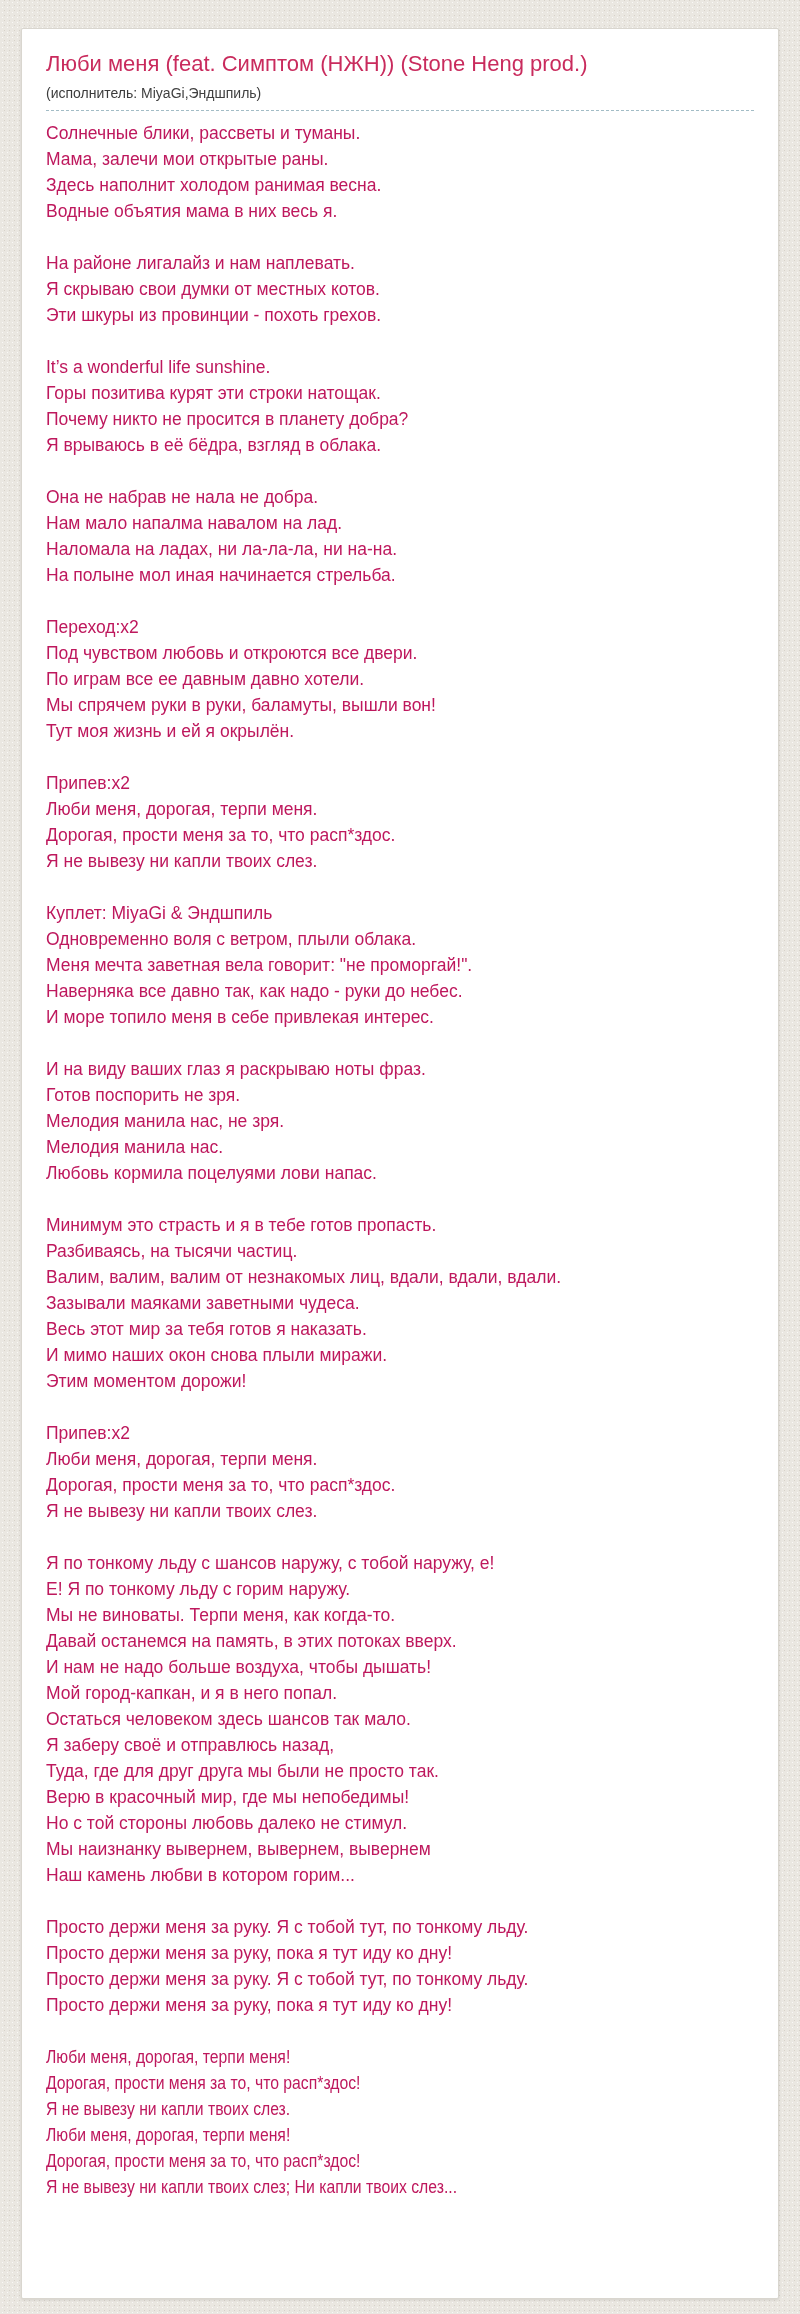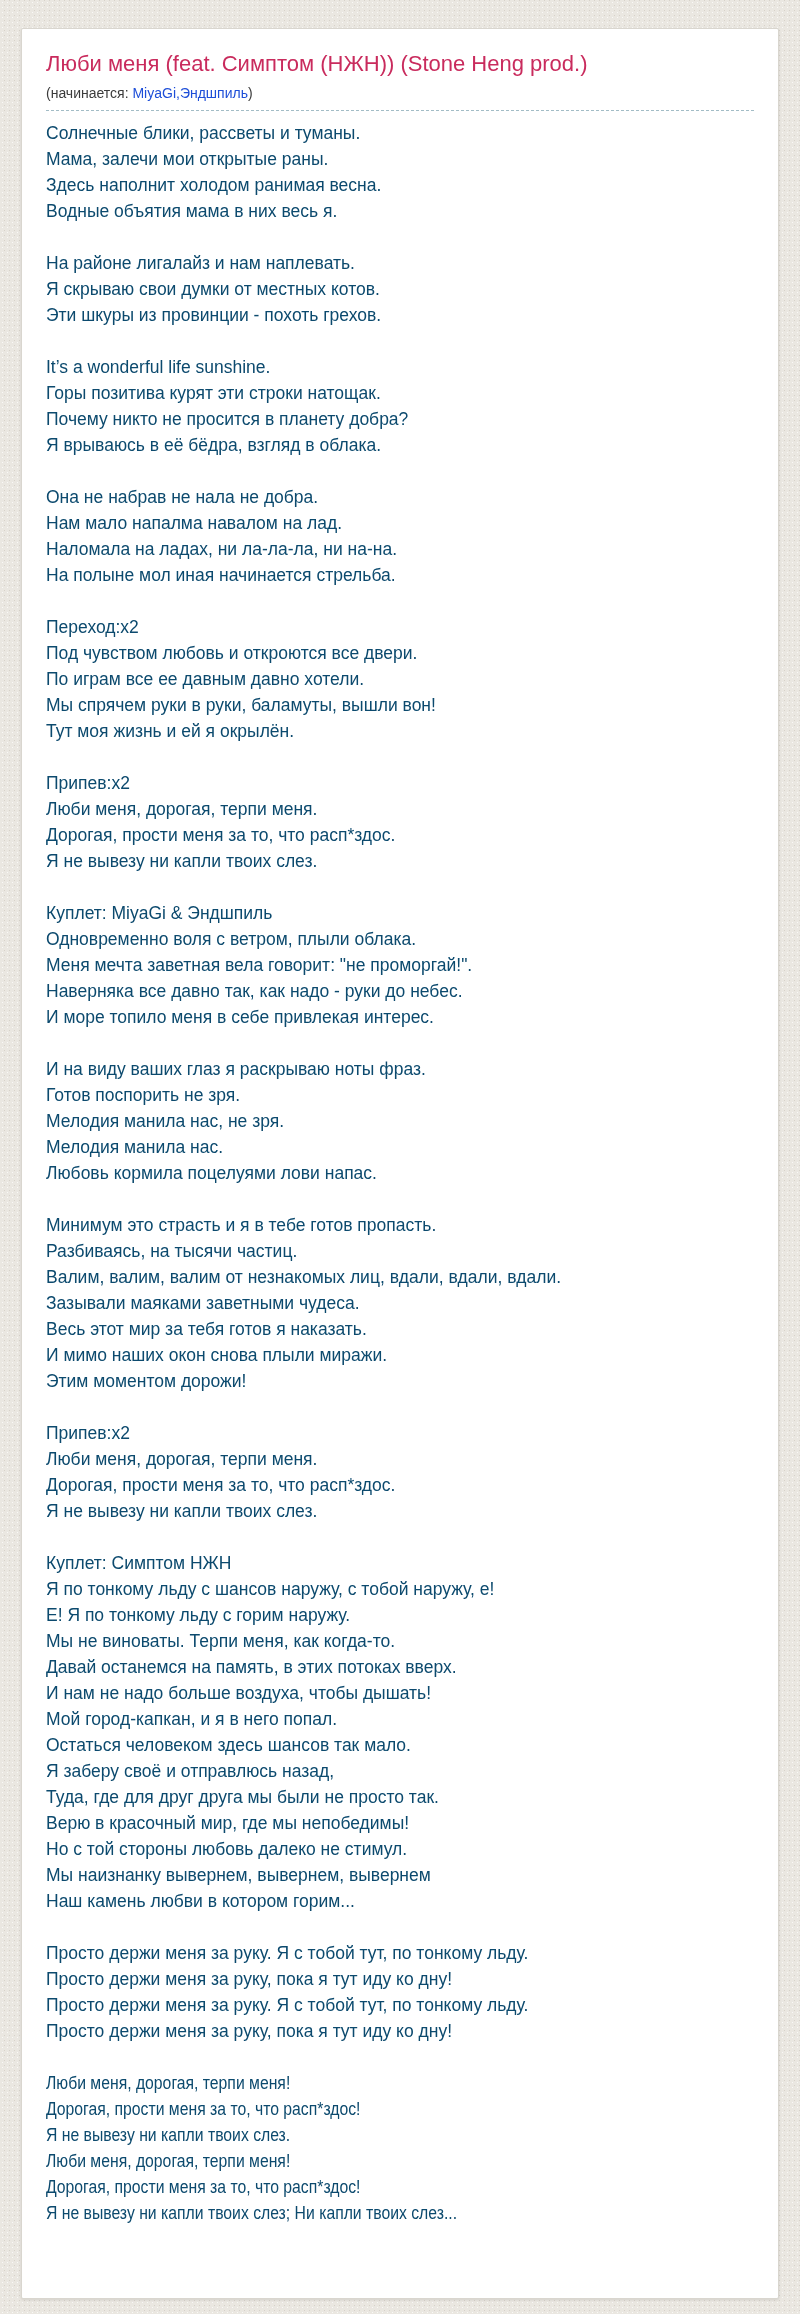--- a/index.html
+++ b/index.html
@@ -32,48 +32,48 @@
     line-height:28px;
     color:#c92b5d;
   }
   .artist-line {
     font-size:14px;
     line-height:19px;
     color:#3b3b3b;
     padding-bottom:7px;
   }
   .artist-line a {
-    color:#1d4ed8;
+    color:#404040;
     text-decoration:none;
     cursor:pointer;
   }
   .divider {
     border-bottom:1px dashed #a2bcc6;
     height:0;
   }
   .lyrics {
     margin-top:9px;
     font-size:17.5px;
     line-height:26px;
-    color:#0c4a6e;
+    color:#be185d;
     white-space:nowrap;
   }
   .lyrics .line { height:26px; }
   .lyrics .line.condensed {
     transform:scaleX(0.90);
     transform-origin:0 50%;
   }
 </style>
 </head>
 <body>
 
 <div class="card">
   <h1 class="song-title">Люби меня (feat. Симптом (НЖН)) (Stone Heng prod.)</h1>
 
-  <div class="artist-line"><span>(начинается: </span><a>MiyaGi,Эндшпиль</a><span>)</span></div>
+  <div class="artist-line"><span>(исполнитель: </span><a>MiyaGi,Эндшпиль</a><span>)</span></div>
 
   <div class="divider"></div>
 
   <div class="lyrics">
       <div class="line">Солнечные блики, рассветы и туманы.</div>
       <div class="line">Мама, залечи мои открытые раны.</div>
       <div class="line">Здесь наполнит холодом ранимая весна.</div>
       <div class="line">Водные объятия мама в них весь я.</div>
       <div class="line blank">&nbsp;</div>
       <div class="line">На районе лигалайз и нам наплевать.</div>
@@ -119,21 +119,20 @@
       <div class="line">Зазывали маяками заветными чудеса.</div>
       <div class="line">Весь этот мир за тебя готов я наказать.</div>
       <div class="line">И мимо наших окон снова плыли миражи.</div>
       <div class="line">Этим моментом дорожи!</div>
       <div class="line blank">&nbsp;</div>
       <div class="line">Припев:x2</div>
       <div class="line">Люби меня, дорогая, терпи меня.</div>
       <div class="line">Дорогая, прости меня за то, что расп*здос.</div>
       <div class="line">Я не вывезу ни капли твоих слез.</div>
       <div class="line blank">&nbsp;</div>
-      <div class="line">Куплет: Симптом НЖН</div>
       <div class="line">Я по тонкому льду с шансов наружу, с тобой наружу, е!</div>
       <div class="line">Е! Я по тонкому льду с горим наружу.</div>
       <div class="line">Мы не виноваты. Терпи меня, как когда-то.</div>
       <div class="line">Давай останемся на память, в этих потоках вверх.</div>
       <div class="line">И нам не надо больше воздуха, чтобы дышать!</div>
       <div class="line">Мой город-капкан, и я в него попал.</div>
       <div class="line">Остаться человеком здесь шансов так мало.</div>
       <div class="line">Я заберу своё и отправлюсь назад,</div>
       <div class="line">Туда, где для друг друга мы были не просто так.</div>
       <div class="line">Верю в красочный мир, где мы непобедимы!</div>

